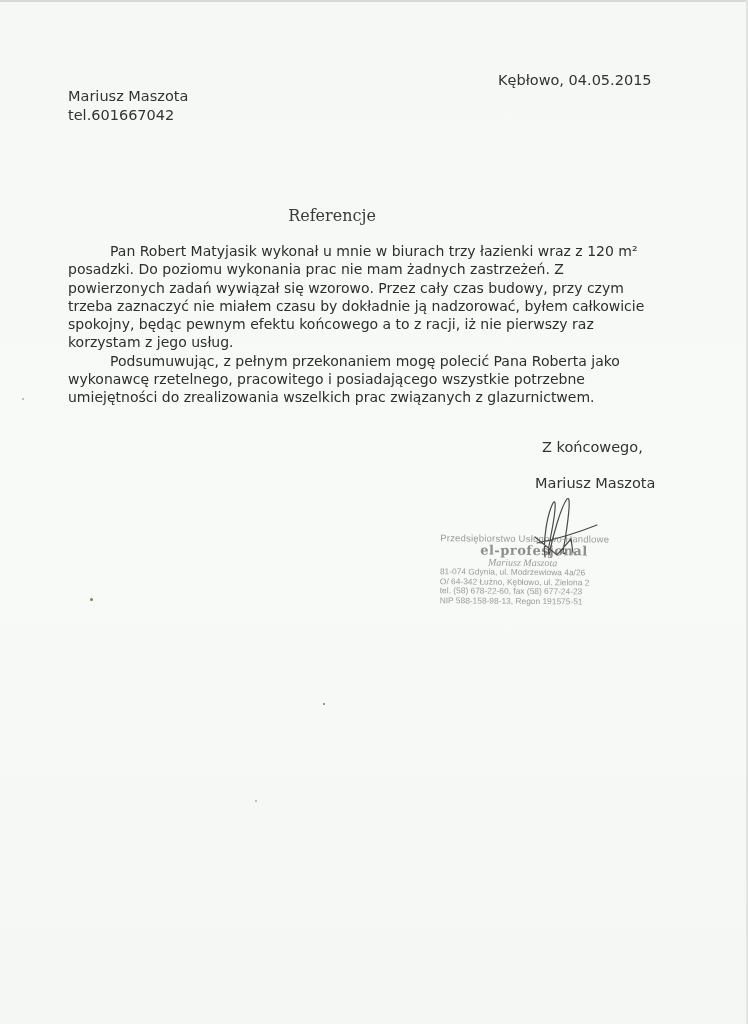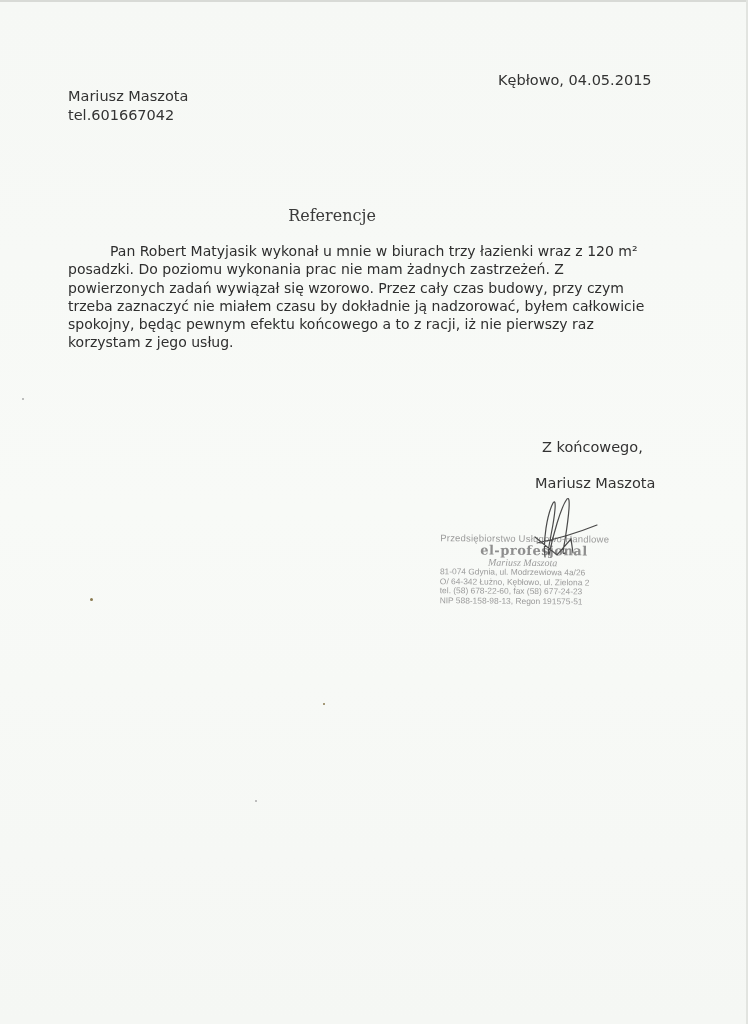--- a/index.html
+++ b/index.html
@@ -40,20 +40,21 @@
 
   <div class="sender">
     <div>Mariusz Maszota</div>
     <div>tel.601667042</div>
   </div>
 
   <div class="title">Referencje</div>
 
   <div class="body">
     <p>Pan Robert Matyjasik wykonał u mnie w biurach trzy łazienki wraz z 120 m² posadzki. Do poziomu wykonania prac nie mam żadnych zastrzeżeń. Z powierzonych zadań wywiązał się wzorowo. Przez cały czas budowy, przy czym trzeba zaznaczyć nie miałem czasu by dokładnie ją nadzorować, byłem całkowicie spokojny, będąc pewnym efektu końcowego a to z racji, iż nie pierwszy raz korzystam z jego usług.</p>
+    <p>Podsumuwując, z pełnym przekonaniem mogę polecić Pana Roberta jako wykonawcę rzetelnego, pracowitego i posiadającego wszystkie potrzebne umiejętności do zrealizowania wszelkich prac związanych z glazurnictwem.</p>
   </div>
 
   <div class="closing">Z końcowego,</div>
   <div class="signer">Mariusz Maszota</div>
 
   <div class="stamp">
     <div class="s1">Przedsiębiorstwo Usługowo-Handlowe</div>
     <div class="s2">el-profesjonal</div>
     <div class="s3">Mariusz Maszota</div>
     <div class="sl">81-074 Gdynia, ul. Modrzewiowa 4a/26</div>

